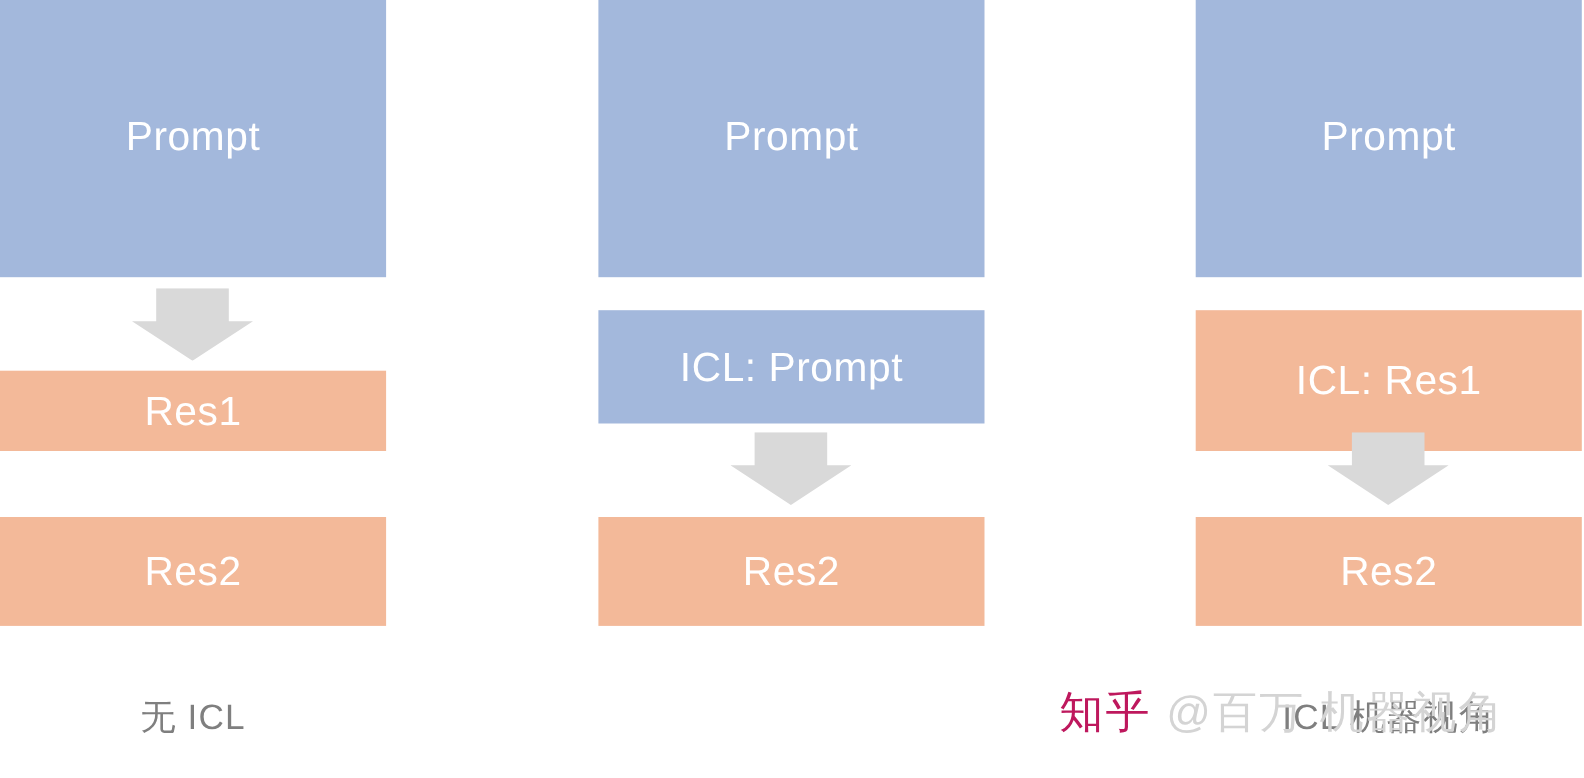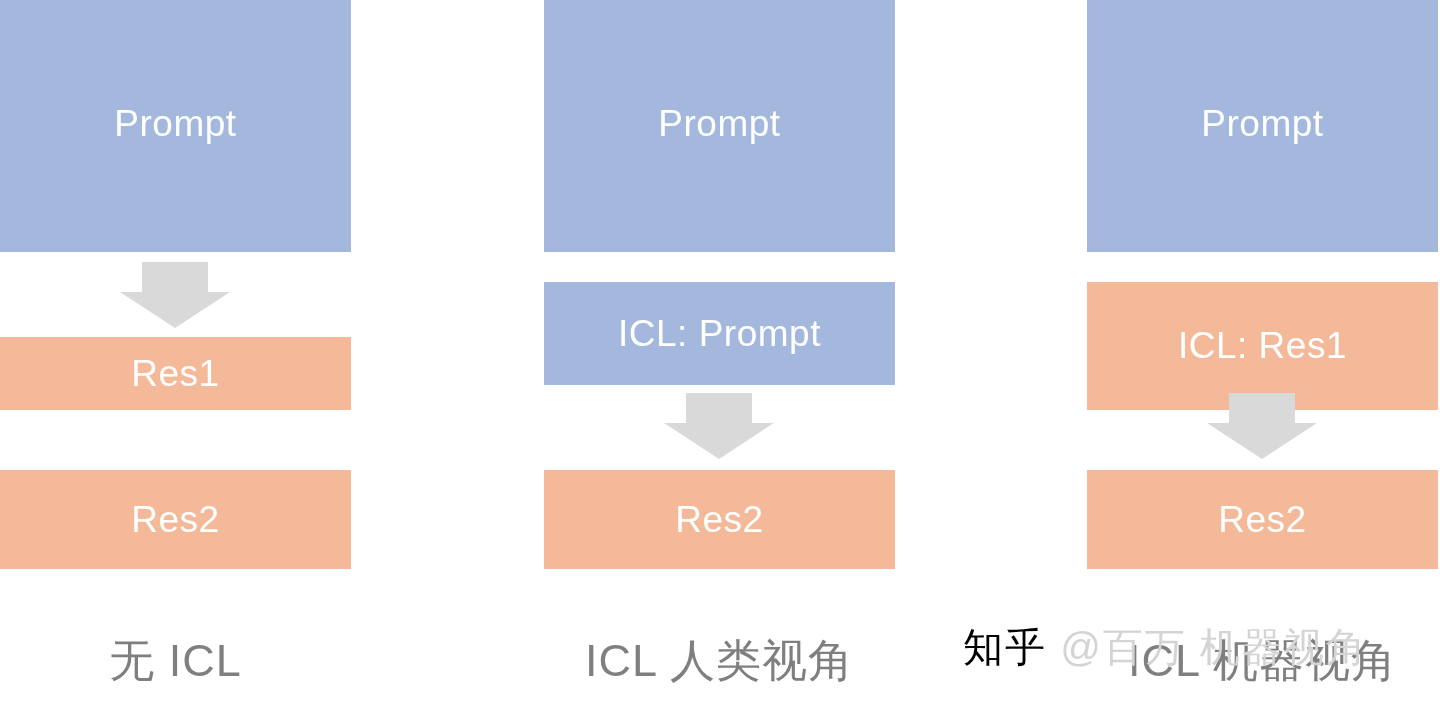--- a/index.html
+++ b/index.html
@@ -55,21 +55,21 @@
     height: 66px;
   }
   .arrow svg { display: block; }
 
   .caption {
     position: absolute;
     width: 351px;
     left: 0;
     text-align: center;
     color: #7f7f7f;
-    font-size: 45px;
+    font-size: 32px;
     letter-spacing: 1px;
   }
 
   
   .c1-prompt { top: -4px;  height: 256px; }
   .c1-arrow  { top: 262px; left: 120px; }
   .c1-res1   { top: 337px; height: 73px; }
   .c1-res2   { top: 470px; height: 99px; }
   .c1-cap    { top: 631px; }
 
@@ -90,21 +90,21 @@
   .watermark {
     position: absolute;
     left: 963px;
     top: 620px;
     font-size: 40px;
     color: #cfcfcf;
     letter-spacing: 2px;
     white-space: nowrap;
     font-weight: 500;
   }
-  .wm-zhihu { color: #000000; }
+  .wm-zhihu { color: #be185d; }
   .wm-user  { color: #d4d4d4; }
 </style>
 </head>
 <body>
 
 <div class="canvas">
 
   <div class="col col-1">
     <div class="box box-prompt c1-prompt label-lg">Prompt</div>
 
@@ -127,21 +127,20 @@
     <div class="box box-prompt c2-icl label-lg">ICL: Prompt</div>
 
     <div class="arrow c2-arrow">
       <svg width="110" height="66" viewBox="0 0 110 66" xmlns="http://www.w3.org/2000/svg">
         <polygon points="22,0 88,0 88,30 110,30 55,66 0,30 22,30" fill="#d9d9d9"></polygon>
       </svg>
     </div>
 
     <div class="box box-res c2-res2 label-lg">Res2</div>
 
-    <div class="caption c2-cap">ICL 人类视角</div>
   </div>
 
   <div class="col col-3">
     <div class="box box-prompt c3-prompt label-lg">Prompt</div>
 
     <div class="box box-res c3-icl label-lg">ICL: Res1</div>
 
     <div class="arrow c3-arrow">
       <svg width="110" height="66" viewBox="0 0 110 66" xmlns="http://www.w3.org/2000/svg">
         <polygon points="22,0 88,0 88,30 110,30 55,66 0,30 22,30" fill="#d9d9d9"></polygon>

